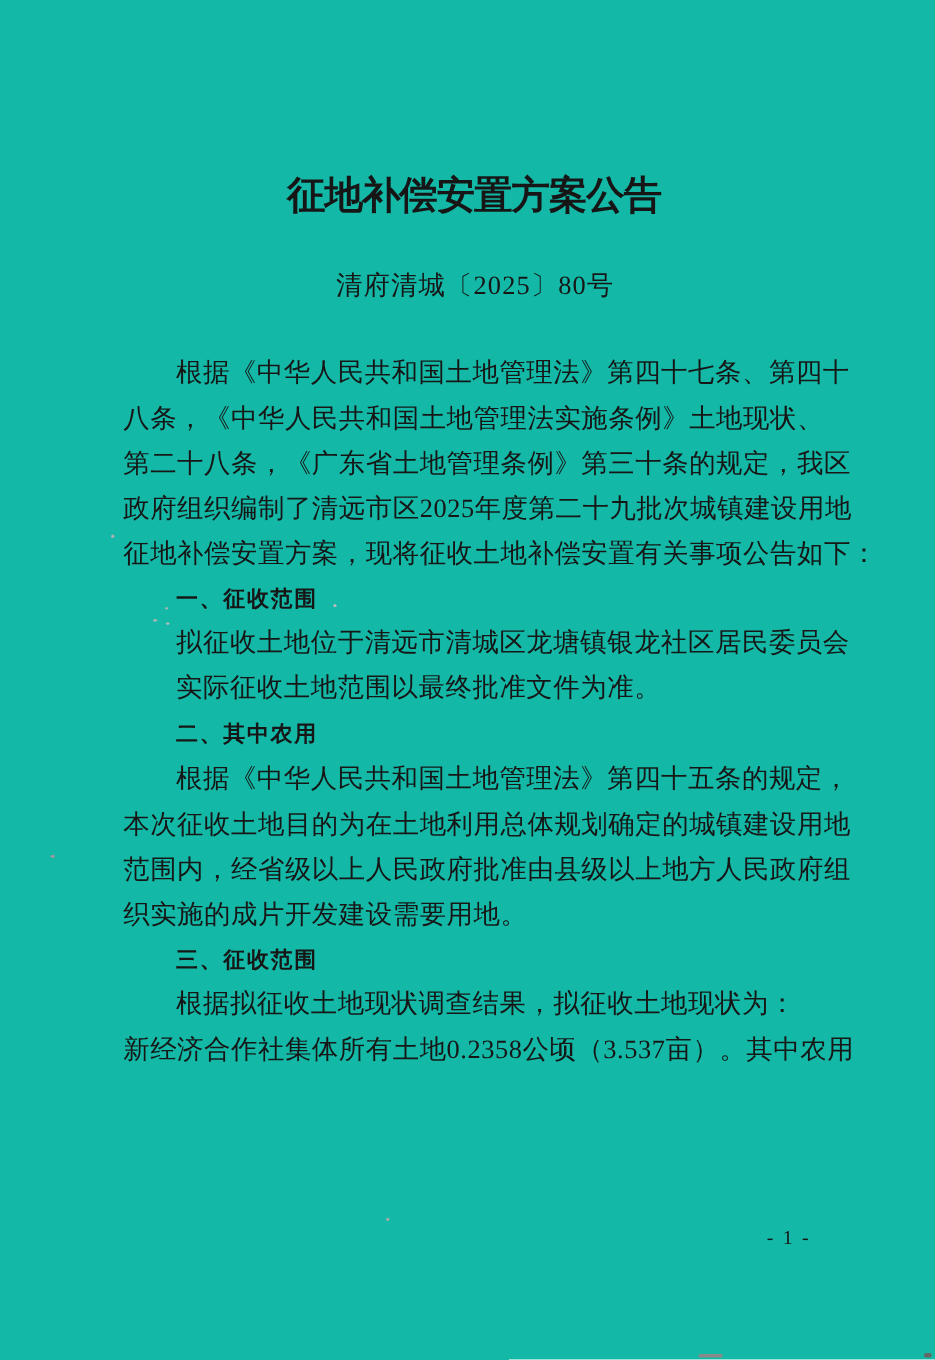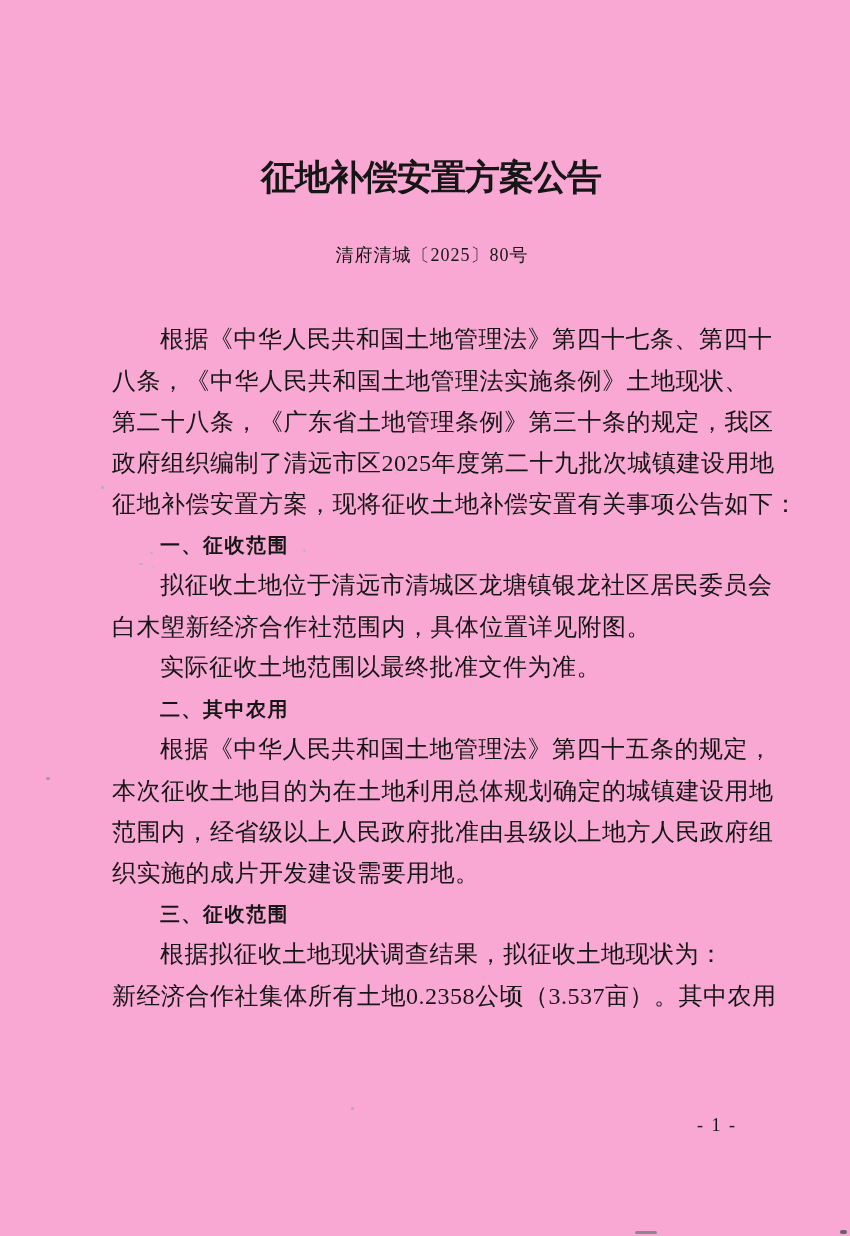--- a/index.html
+++ b/index.html
@@ -4,21 +4,21 @@
 <style>
   html, body {
     margin: 0;
     padding: 0;
     background: #ffffff;
   }
   .page {
     position: relative;
     width: 850px;
     height: 1236px;
-    background: #f9a8d4;
+    background: #14b8a6;
     overflow: hidden;
     font-family: "Liberation Serif", "DejaVu Serif", serif;
     color: #161616;
   }
   .doc-title {
     position: absolute;
     top: 154px;
     left: 0;
     width: 100%;
     box-sizing: border-box;
@@ -30,21 +30,21 @@
     white-space: nowrap;
   }
   .doc-number {
     position: absolute;
     top: 243px;
     left: 0;
     width: 100%;
     box-sizing: border-box;
     padding-left: 14px;
     text-align: center;
-    font-size: 18px;
+    font-size: 24px;
     letter-spacing: 1px;
     white-space: nowrap;
   }
   .doc-body {
     position: absolute;
     top: 320px;
     left: 112px;
     right: 80px;
   }
   .line {
@@ -94,21 +94,20 @@
   <div class="doc-body">
     <div class="line indent">根据《中华人民共和国土地管理法》第四十七条、第四十</div>
     <div class="line">八条，《中华人民共和国土地管理法实施条例》土地现状、</div>
     <div class="line">第二十八条，《广东省土地管理条例》第三十条的规定，我区</div>
     <div class="line">政府组织编制了清远市区2025年度第二十九批次城镇建设用地</div>
     <div class="line">征地补偿安置方案，现将征收土地补偿安置有关事项公告如下：</div>
 
     <div class="line heading">一、征收范围</div>
 
     <div class="line indent">拟征收土地位于清远市清城区龙塘镇银龙社区居民委员会</div>
-    <div class="line">白木塱新经济合作社范围内，具体位置详见附图。</div>
     <div class="line indent">实际征收土地范围以最终批准文件为准。</div>
 
     <div class="line heading">二、其中农用</div>
 
     <div class="line indent">根据《中华人民共和国土地管理法》第四十五条的规定，</div>
     <div class="line">本次征收土地目的为在土地利用总体规划确定的城镇建设用地</div>
     <div class="line">范围内，经省级以上人民政府批准由县级以上地方人民政府组</div>
     <div class="line">织实施的成片开发建设需要用地。</div>
 
     <div class="line heading">三、征收范围</div>

